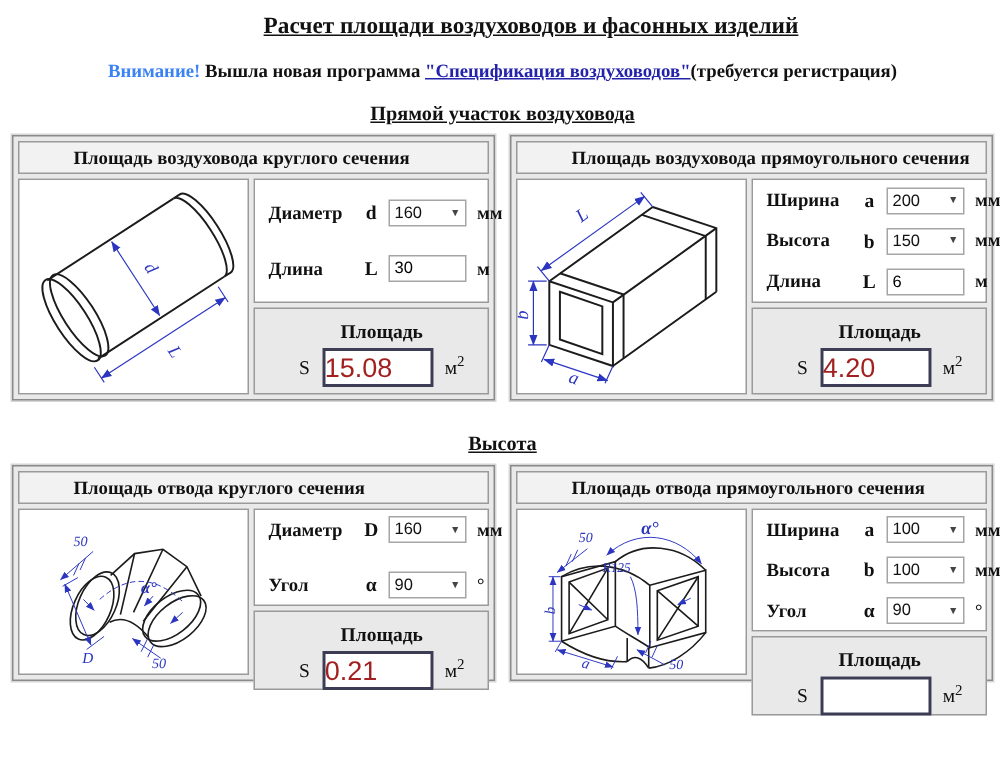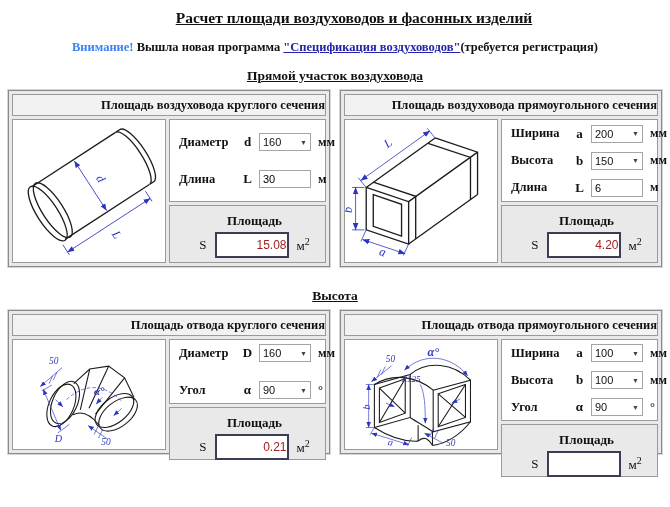--- a/index.html
+++ b/index.html
@@ -7,41 +7,41 @@
   .page-title{font-size:15.5px;font-weight:bold;text-align:center;text-decoration:underline;margin:9px 0 13px 0;padding-left:38px;}
   .notice{font-size:12.5px;font-weight:bold;text-align:center;margin:0 0 2px 0;}
   .notice .attn{color:#3b82f6;}
   .notice .lnk{color:#2222aa;text-decoration:underline;cursor:pointer;}
   .section-h{font-size:13.5px;font-weight:bold;text-align:center;margin:13px 0 6px 0;text-decoration:underline;}
   .section-h.second{margin-top:21px;}
   .row{display:flex;gap:10px;margin:0 8px;}
   .panel{flex:1;background:#e9e9e9;border:1px solid #8a8a8a;box-shadow:0 0 0 1px #d6d6d6;padding:3px;display:flex;flex-direction:column;gap:3px;box-sizing:border-box;}
   .row.r1 .panel{height:177px;}
   .row.r2 .panel{height:144px;}
-  .p-header{border:1px solid #9a9a9a;background:#f2f2f2;font-size:12.5px;font-weight:bold;text-align:right;line-height:20px;height:20px;}
+  .p-header{border:1px solid #9a9a9a;background:#f2f2f2;font-size:12.5px;font-weight:bold;text-align:left;line-height:20px;height:20px;padding-left:36px;}
   .p-body{flex:1;display:flex;gap:3px;min-height:0;}
   .p-drawing{width:50%;background:#fff;border:1px solid #9a9a9a;box-sizing:border-box;display:flex;align-items:center;justify-content:center;overflow:hidden;}
   .p-drawing svg{width:100%;height:100%;}
   .p-right{width:50%;display:flex;flex-direction:column;gap:3px;min-height:0;}
   .p-inputs{flex:1;background:#fff;border:1px solid #9a9a9a;display:flex;flex-direction:column;justify-content:center;gap:19px;padding:4px 3px 4px 9px;box-sizing:border-box;}
   .p-inputs.tight{gap:9px;}
   .field{display:grid;grid-template-columns:57px 13px 52px auto;column-gap:5px;align-items:center;}
   .f-label{font-size:12.5px;font-weight:bold;white-space:nowrap;}
   .f-sym{font-size:13px;font-weight:bold;text-align:center;}
   .f-unit{font-size:12.5px;font-weight:bold;padding-left:2px;}
   .ctl-select{height:18px;border:1px solid #a5a5a5;background:#fff;display:flex;align-items:center;justify-content:space-between;padding:0 3px;font-family:"Liberation Sans","DejaVu Sans",sans-serif;font-size:11px;cursor:default;box-sizing:border-box;}
   .sel-arrow{font-size:7px;color:#444;line-height:1;}
   .ctl-input{width:52px;height:18px;border:1px solid #a5a5a5;background:#fff;font-family:"Liberation Sans","DejaVu Sans",sans-serif;font-size:11px;padding:0 3px;box-sizing:border-box;outline:none;}
   .p-result{background:#e9e9e9;border:1px solid #9a9a9a;box-sizing:border-box;text-align:center;padding-top:7px;padding-left:14px;}
   .row.r1 .p-result{height:58px;}
   .row.r2 .p-result{height:53px;}
   .r-label{font-size:13px;font-weight:bold;margin-bottom:3px;}
   .r-line{display:flex;align-items:center;justify-content:center;gap:8px;}
   .r-sym{font-size:13px;}
-  .r-box{width:70px;height:22px;background:#fff;border:2px solid #3c3c55;display:flex;align-items:center;justify-content:flex-end;font-family:"Liberation Sans","DejaVu Sans",sans-serif;font-size:12px;color:#a22020;}
+  .r-box{width:70px;height:22px;background:#fff;border:2px solid #3c3c55;display:flex;align-items:center;justify-content:flex-start;font-family:"Liberation Sans","DejaVu Sans",sans-serif;font-size:18px;color:#a22020;}
   .r-unit{font-size:13px;}
   .r-unit sup{font-size:10px;}
   svg text{font-family:"Liberation Serif","DejaVu Serif",serif;font-style:italic;fill:#2b35c0;}
   .blk{stroke:#1c1c1c;stroke-width:1.5;fill:none;}
   .blu{stroke:#2b35c0;stroke-width:0.9;fill:none;}
 </style>
 </head>
 <body>
 
 <svg width="0" height="0" style="position:absolute">

